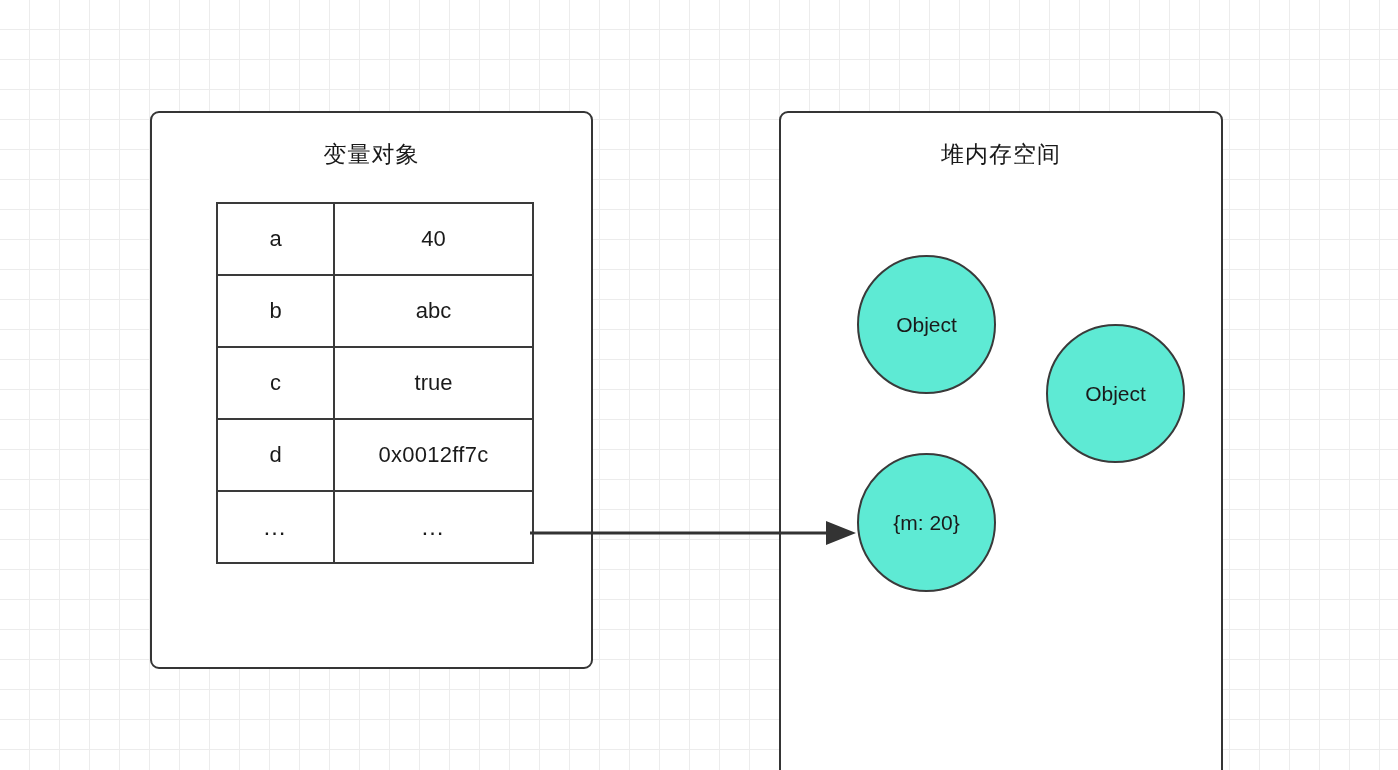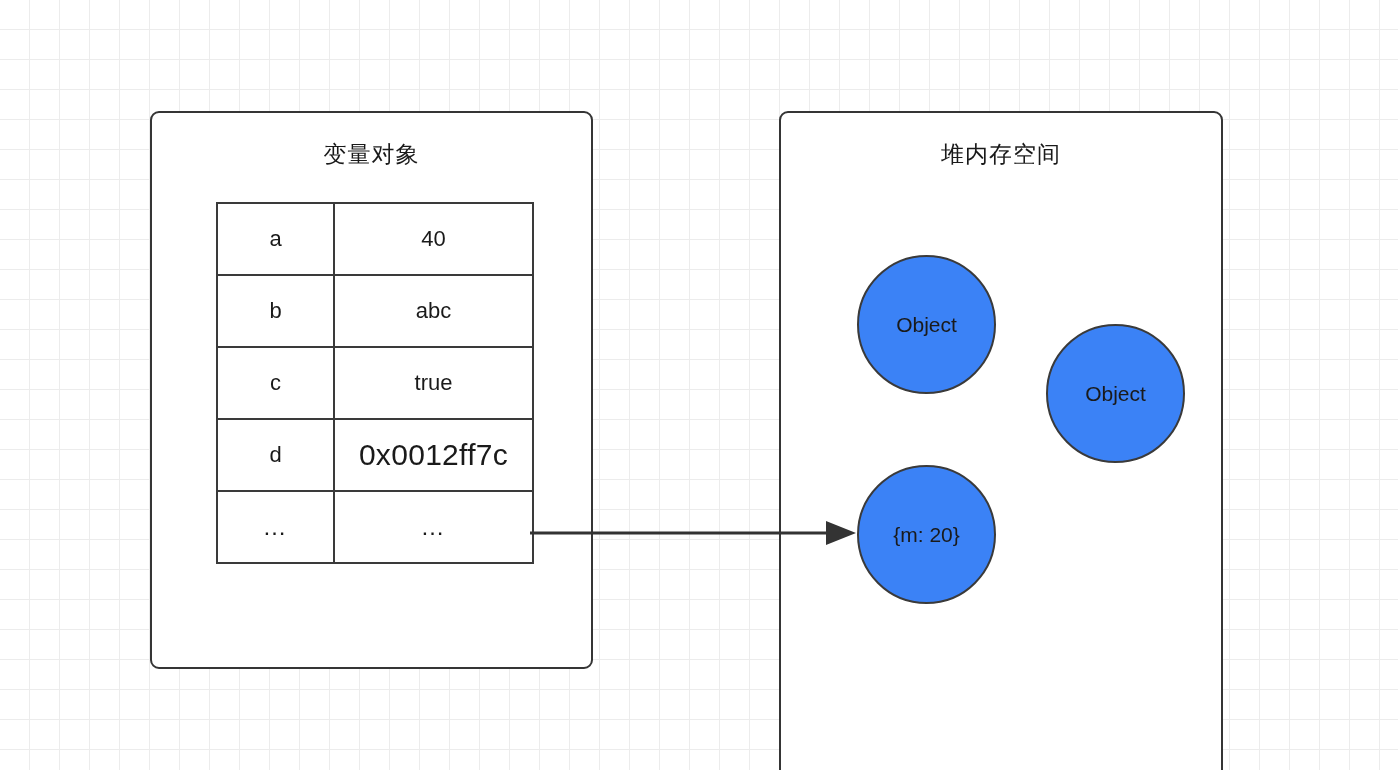--- a/index.html
+++ b/index.html
@@ -85,45 +85,45 @@
     color: #1a1a1a;
     padding: 0;
   }
   .var-table col.c-name { width: 117px; }
   .var-table col.c-val  { width: 199px; }
 
   .var-table td.head {
     font-size: 22px;
   }
   .var-table td.mono {
-    font-size: 30px;
+    font-size: 22px;
     letter-spacing: 0.3px;
   }
   .var-table td.dots {
     font-size: 24px;
     letter-spacing: 2px;
   }
 
   
   .obj-circle {
     position: absolute;
     border: 2px solid #3a3a3a;
     border-radius: 50%;
-    background: #3b82f6;
+    background: #5eead4;
     display: flex;
     align-items: center;
     justify-content: center;
     font-size: 21px;
     color: #1a1a1a;
     box-sizing: border-box;
   }
 
   #obj-1 { left: 76px;  top: 142px; width: 139px; height: 139px; }
   #obj-2 { left: 265px; top: 211px; width: 139px; height: 139px; }
-  #obj-3 { left: 76px;  top: 352px; width: 139px; height: 139px; text-align: center; }
+  #obj-3 { left: 76px;  top: 340px; width: 139px; height: 139px; text-align: center; }
 
   
   .arrow-layer {
     position: absolute;
     left: 0; top: 0;
     width: 1398px;
     height: 770px;
     pointer-events: none;
   }
 </style>

